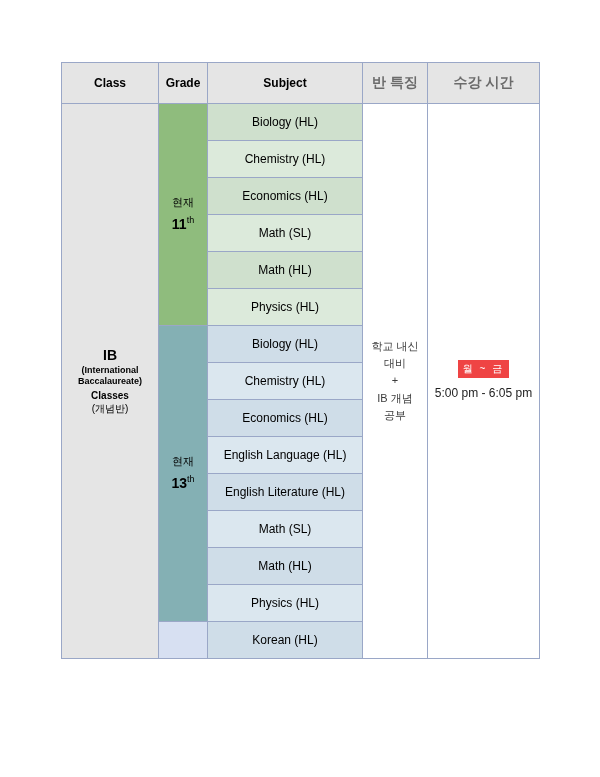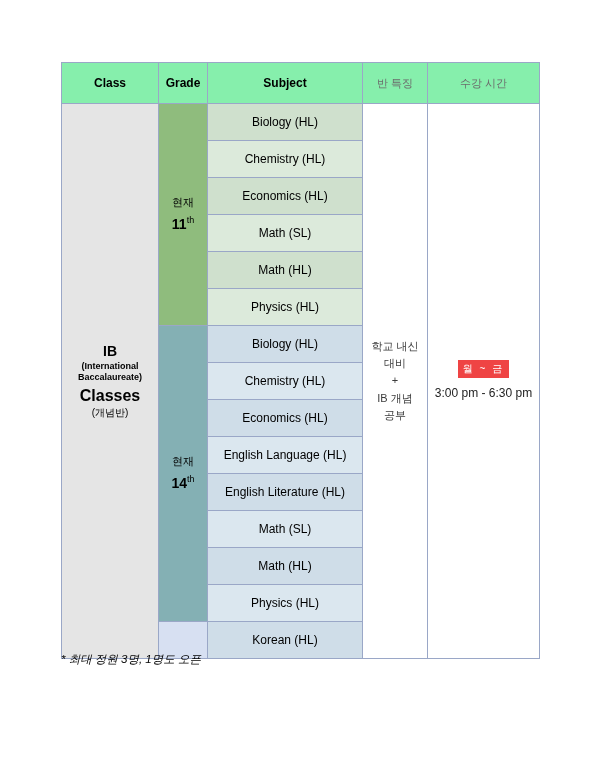--- a/index.html
+++ b/index.html
@@ -37,29 +37,29 @@
   }
   
   col.c-class   { width: 97px; }
   col.c-grade   { width: 49px; }
   col.c-subject { width: 155px; }
   col.c-feature { width: 65px; }
   col.c-time    { width: 112px; }
 
   
   .hdr {
-    background: #86efac;
+    background: #e5e5e5;
     height: 40px;
     font-weight: bold;
     font-size: 12px;
     color: #000;
   }
   .hdr.sm {
-    font-weight: normal;
-    font-size: 11px;
+    font-weight: bold;
+    font-size: 14px;
     color: #6b6b6b;
   }
 
   
   .class-cell {
     background: #e5e5e5;
     line-height: 1.35;
   }
   .class-cell .ib {
     font-weight: bold;
@@ -68,21 +68,21 @@
   }
   .class-cell .intl {
     font-weight: bold;
     font-size: 9px;
     display: block;
     line-height: 1.25;
     text-align: center;
   }
   .class-cell .classes {
     font-weight: bold;
-    font-size: 16px;
+    font-size: 10px;
     display: block;
     margin-top: 1px;
   }
   .class-cell .kor {
     font-size: 10px;
     display: block;
   }
 
   
   .grade {
@@ -168,21 +168,21 @@
           <span class="num"><span>11</span><sup>th</sup></span>
         </td>
         <td class="subj subj-a">Biology (HL)</td>
         <td class="feature" rowspan="15" style="white-space:pre-line">학교 내신
 대비
 +
 IB 개념
 공부</td>
         <td class="time" rowspan="15">
           <span class="days">월 ~ 금</span>
-          <span class="range">3:00 pm - 6:30 pm</span>
+          <span class="range">5:00 pm - 6:05 pm</span>
         </td>
       </tr>
       <tr>
         <td class="subj subj-b">Chemistry (HL)</td>
       </tr>
       <tr>
         <td class="subj subj-a">Economics (HL)</td>
       </tr>
       <tr>
         <td class="subj subj-b">Math (SL)</td>
@@ -190,21 +190,21 @@
       <tr>
         <td class="subj subj-a">Math (HL)</td>
       </tr>
       <tr>
         <td class="subj subj-b">Physics (HL)</td>
       </tr>
 
       <tr>
         <td class="grade grade-12" rowspan="8">
           <span class="now">현재</span>
-          <span class="num"><span>14</span><sup>th</sup></span>
+          <span class="num"><span>13</span><sup>th</sup></span>
         </td>
         <td class="subj subj-c">Biology (HL)</td>
       </tr>
       <tr>
         <td class="subj subj-d">Chemistry (HL)</td>
       </tr>
       <tr>
         <td class="subj subj-c">Economics (HL)</td>
       </tr>
       <tr>
@@ -222,15 +222,14 @@
       <tr>
         <td class="subj subj-d">Physics (HL)</td>
       </tr>
       <tr>
         <td class="grade grade-blank"></td>
         <td class="subj subj-c">Korean (HL)</td>
       </tr>
     </tbody>
   </table>
 
-  <div class="footnote">* 최대 정원 3명, 1명도 오픈</div>
 
 </div>
 
 </body></html>

